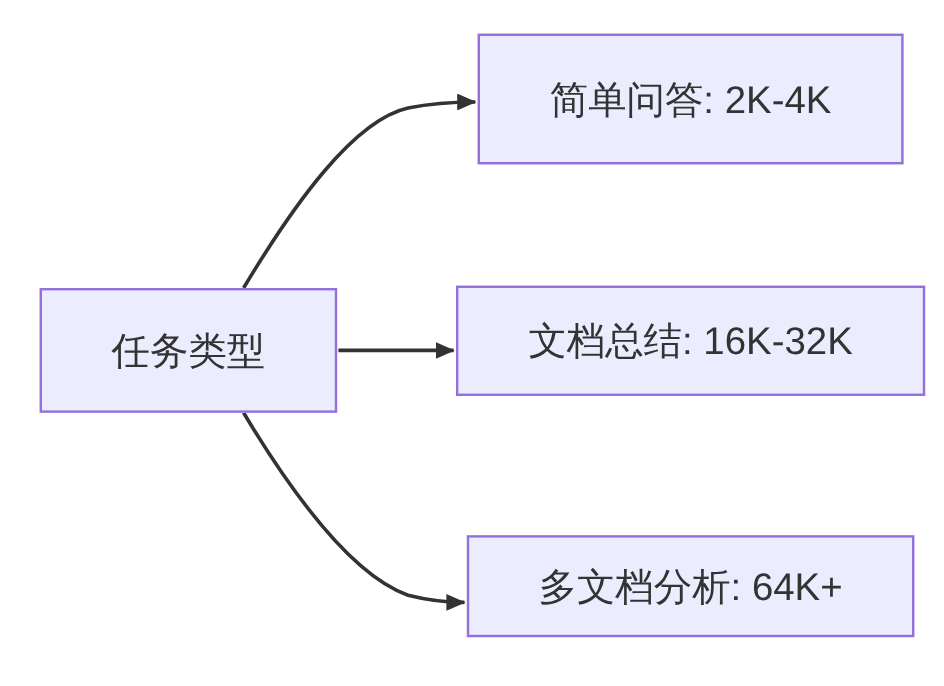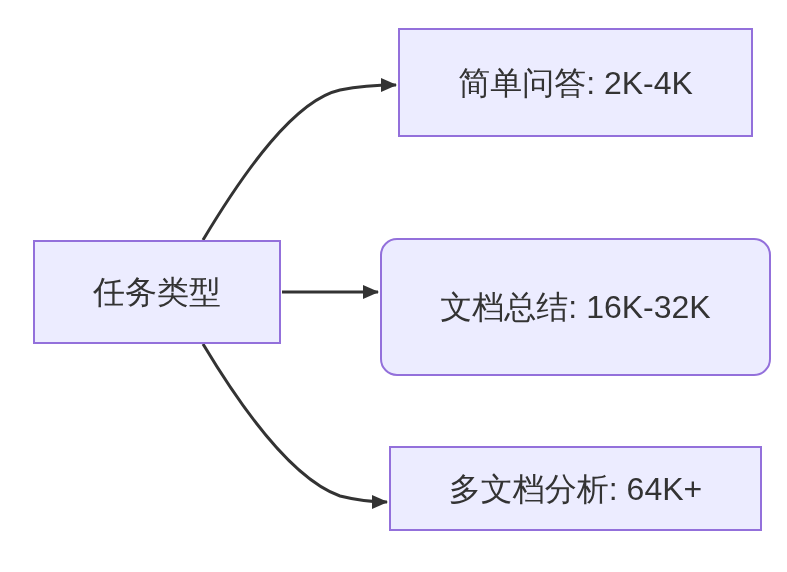--- a/index.html
+++ b/index.html
@@ -40,21 +40,21 @@
     background: var(--node-fill, #ECECFF);
     border: 2px solid var(--node-border, #9370DB);
     color: var(--text-color, #333333);
     font-size: 32px;
     line-height: 1.25;
     white-space: nowrap;
     text-align: left;
   }
   #node-root     { left: 33px;  top: 240px; width: 248px; height: 104px; font-family: Liberation Serif, serif; }
   #node-child-0  { left: 398px; top: 28px;  width: 355px; height: 109px; }
-  #node-child-1  { left: 380px; top: 238px; width: 391px; height: 138px; border-radius: 17px; }
+  #node-child-1  { left: 380px; top: 238px; width: 391px; height: 92px; }
   #node-child-2  { left: 389px; top: 446px; width: 373px; height: 85px; }
 </style>
 </head>
 <body>
 
 <div class="canvas" style="--background: #ffffff; --node-fill: #ECECFF; --node-border: #9370DB; --text-color: #333333; --arrow-color: #333333;">
 
   <svg class="edges" width="787" height="572" viewBox="0 0 787 572" aria-hidden="true">
     <defs>
       <marker id="arrowhead" markerUnits="userSpaceOnUse" markerWidth="16" markerHeight="14" viewBox="0 0 16 14" refX="15" refY="7" orient="auto">

